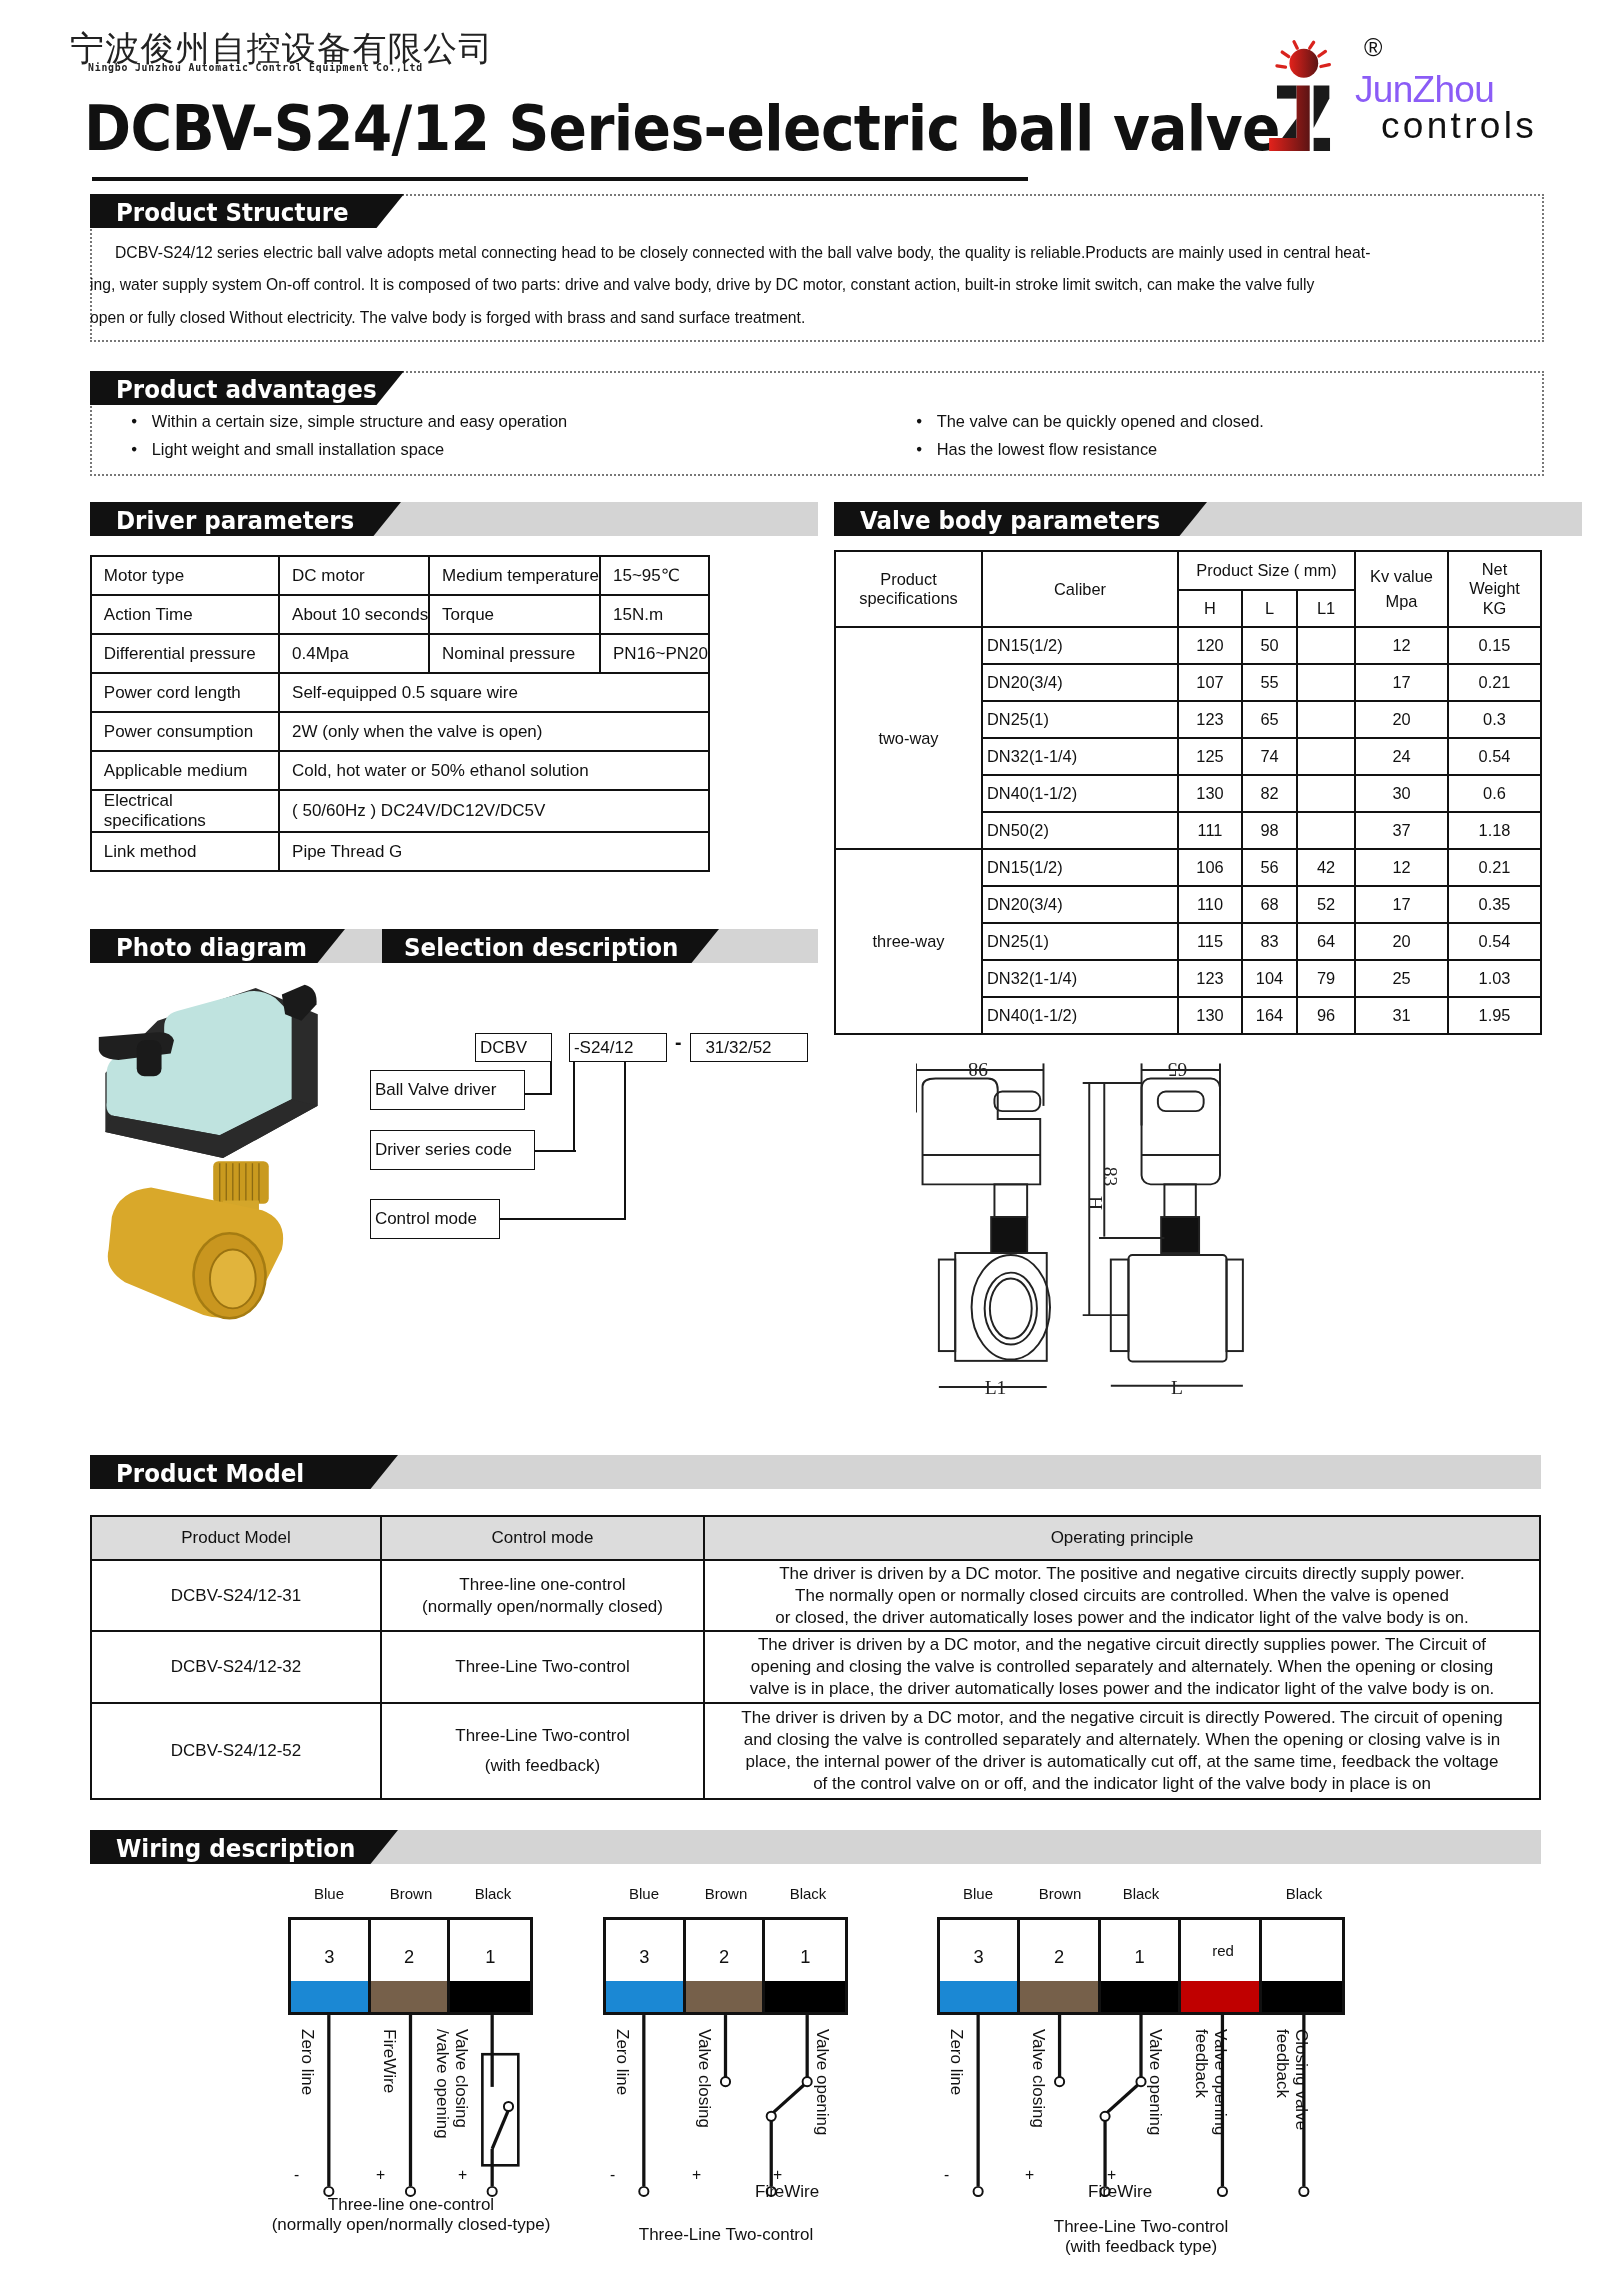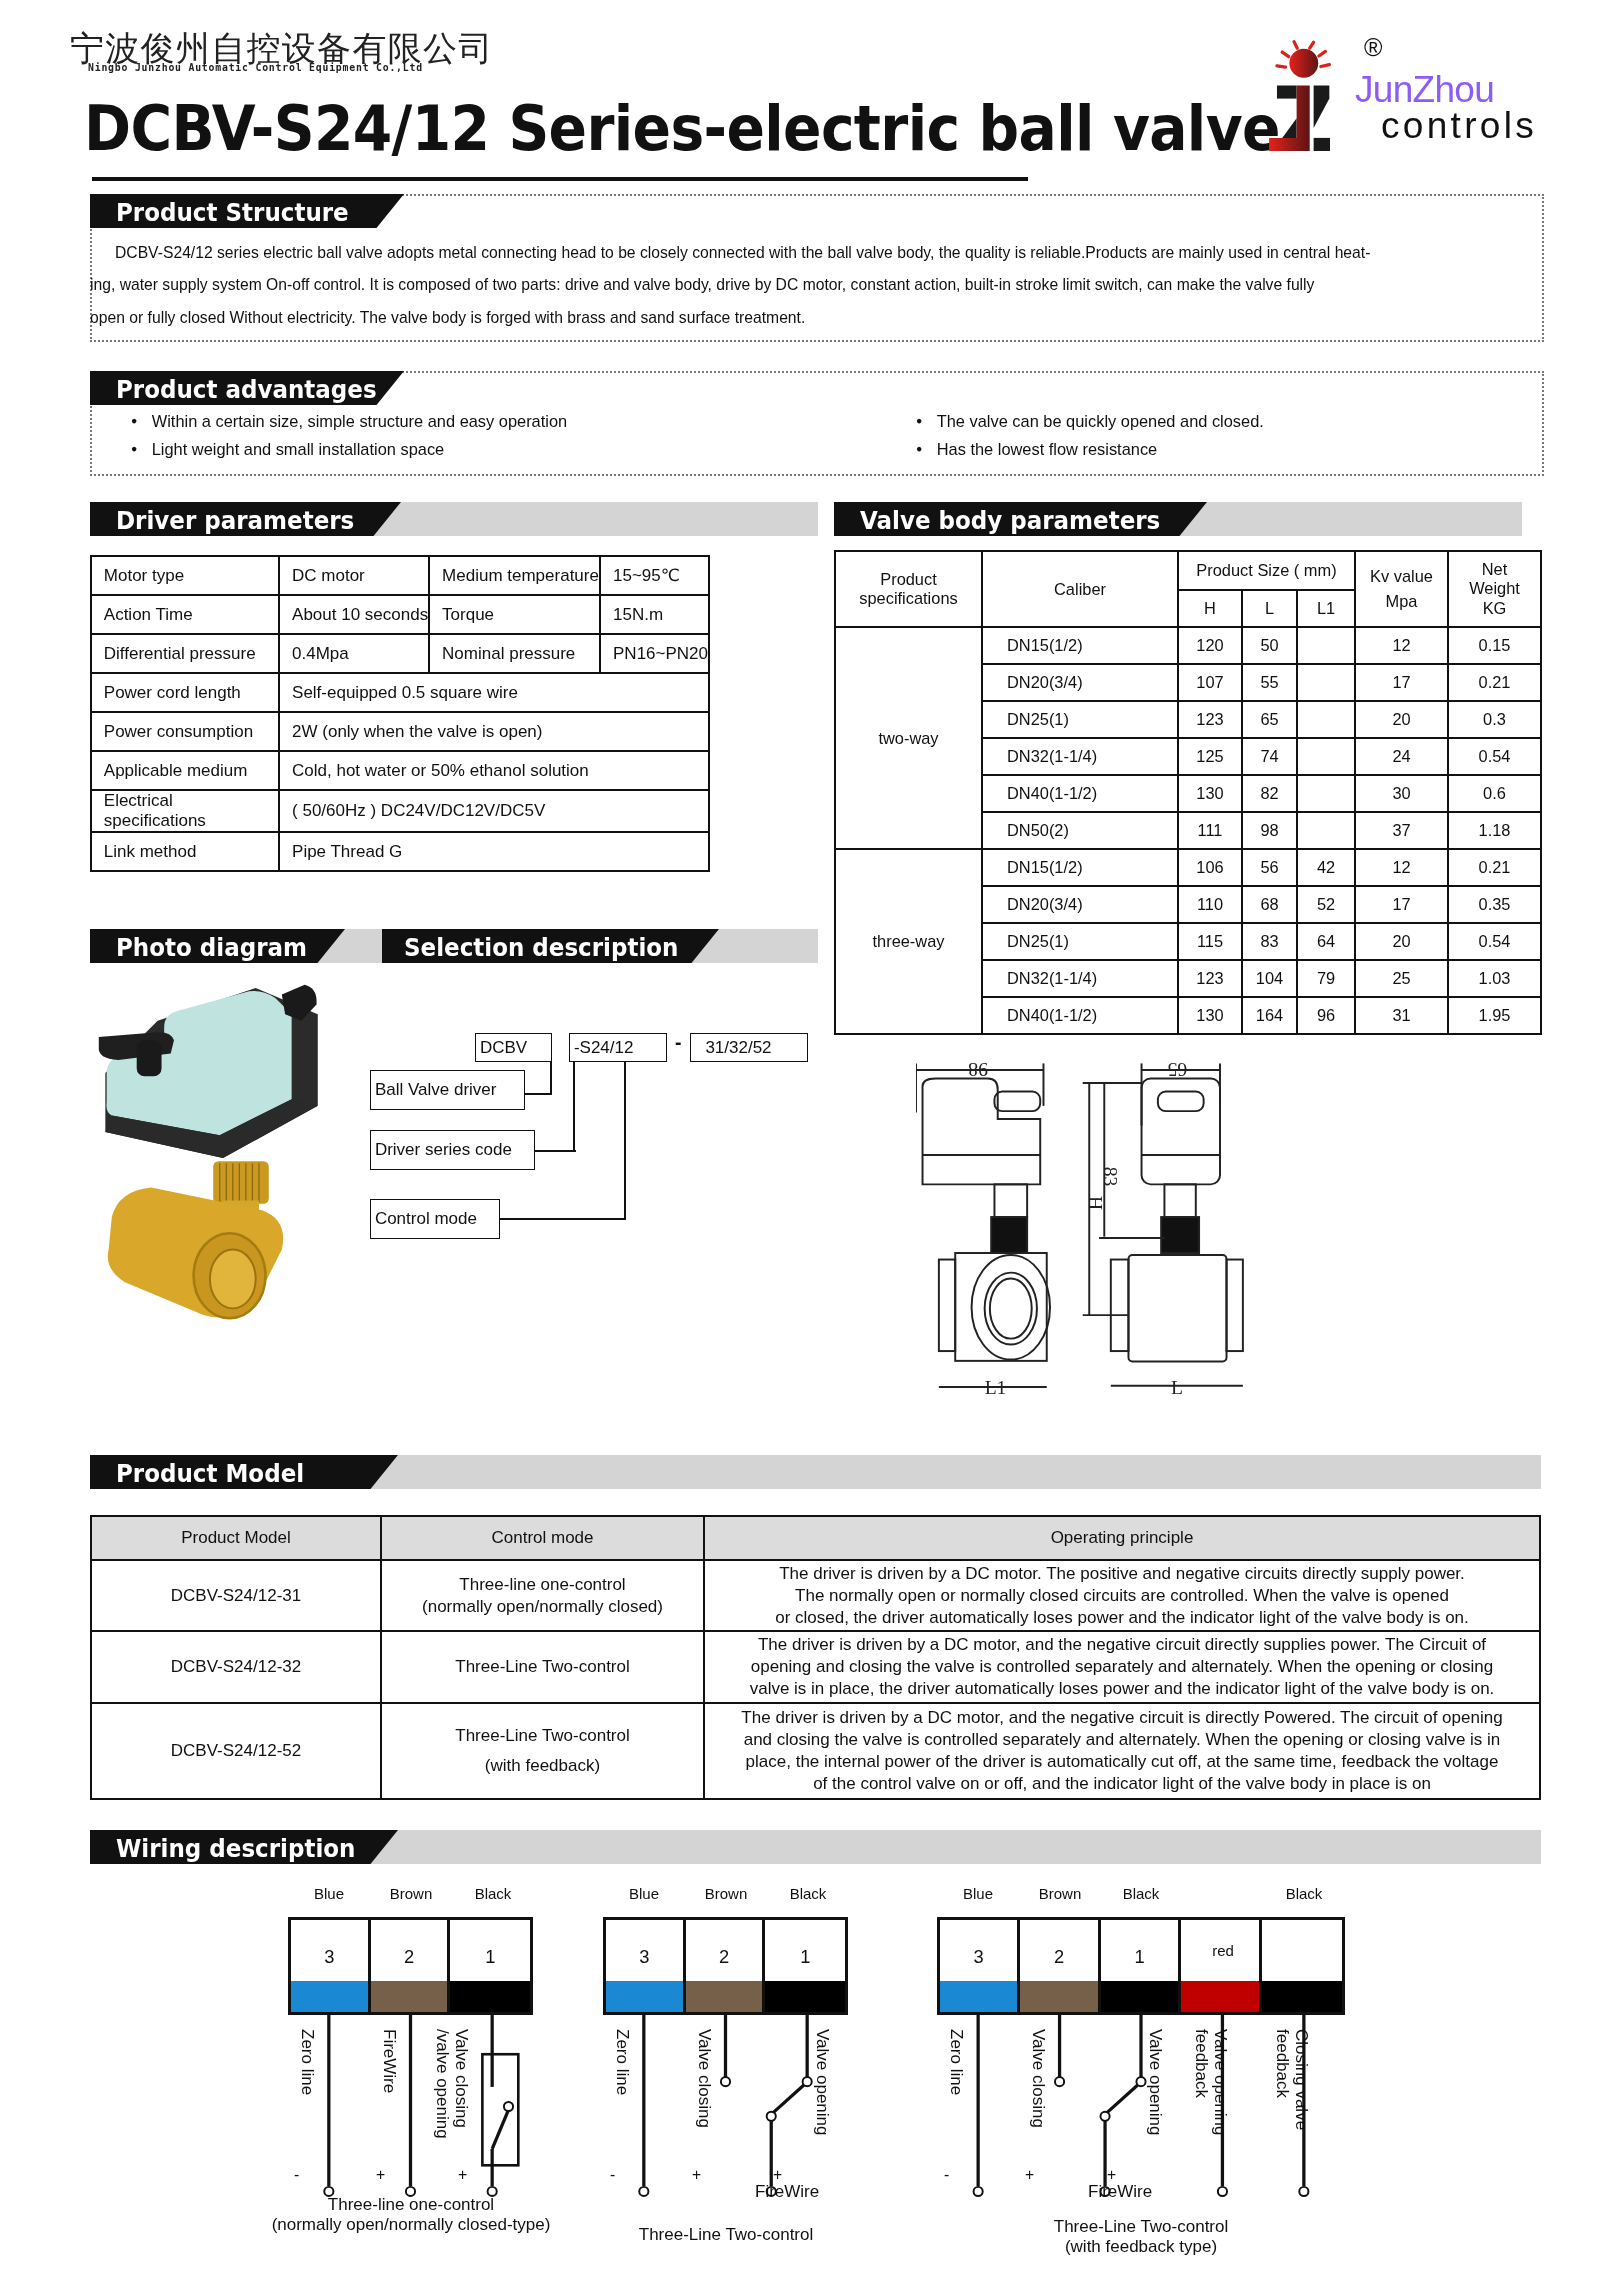--- a/index.html
+++ b/index.html
@@ -32,21 +32,21 @@
   ul.adv li::before { content: "\25CF"; font-size: 10.5px; margin-right: 14.4px; position: relative; top: -2.6px; }
 
   table { border-collapse: collapse; position: absolute; }
   table td, table th { border: 2px solid #111; font-weight: normal; }
 
   #driver-table { left: 90px; top: 555px; width: 620px; }
   #driver-table td { height: 39px; font-size: 17px; padding-left: 11.8px; }
 
   #valve-table { left: 834px; top: 550px; width: 708px; }
   #valve-table td, #valve-table th { font-size: 16.4px; height: 37px; text-align: center; }
-  #valve-table td.cal { text-align: left; padding-left: 24px; }
+  #valve-table td.cal { text-align: left; padding-left: 4px; }
 
   .sel-box { position: absolute; border: 1.3px solid #111; font-size: 17px; background: #fff; padding-left: 3.9px; display: flex; align-items: center; }
   .sel-line { position: absolute; background: #111; }
 
   #model-table { left: 90px; top: 1515px; width: 1451px; }
   #model-table th { background: #dcdcdc; font-size: 17px; height: 44px; }
   #model-table td { font-size: 17px; text-align: center; line-height: 22px; }
 
   .wire-label-top { position: absolute; font-size: 15px; text-align: center; }
   .term-box { position: absolute; border: 3.9px solid #111; display: flex; }
@@ -162,21 +162,21 @@
         <td>Electrical specifications</td>
         <td colspan="3">( 50/60Hz )  DC24V/DC12V/DC5V</td>
       </tr>
   <tr>
         <td>Link method</td>
         <td colspan="3">Pipe Thread G</td>
       </tr>
 </tbody>
   </table>
 
-<div class="sec-head" style="left:834px;top:502px;width:688px;text-align:right;">
+<div class="sec-head" style="left:834px;top:502px;width:748px;text-align:right;">
   <div class="tab" style="width:373px;"></div>
   <div class="label">Valve body parameters</div>
 </div>
 <table id="valve-table">
   <colgroup>
       <col style="width:147px">
       <col style="width:196px">
       <col style="width:64px">
       <col style="width:55px">
       <col style="width:58px">

